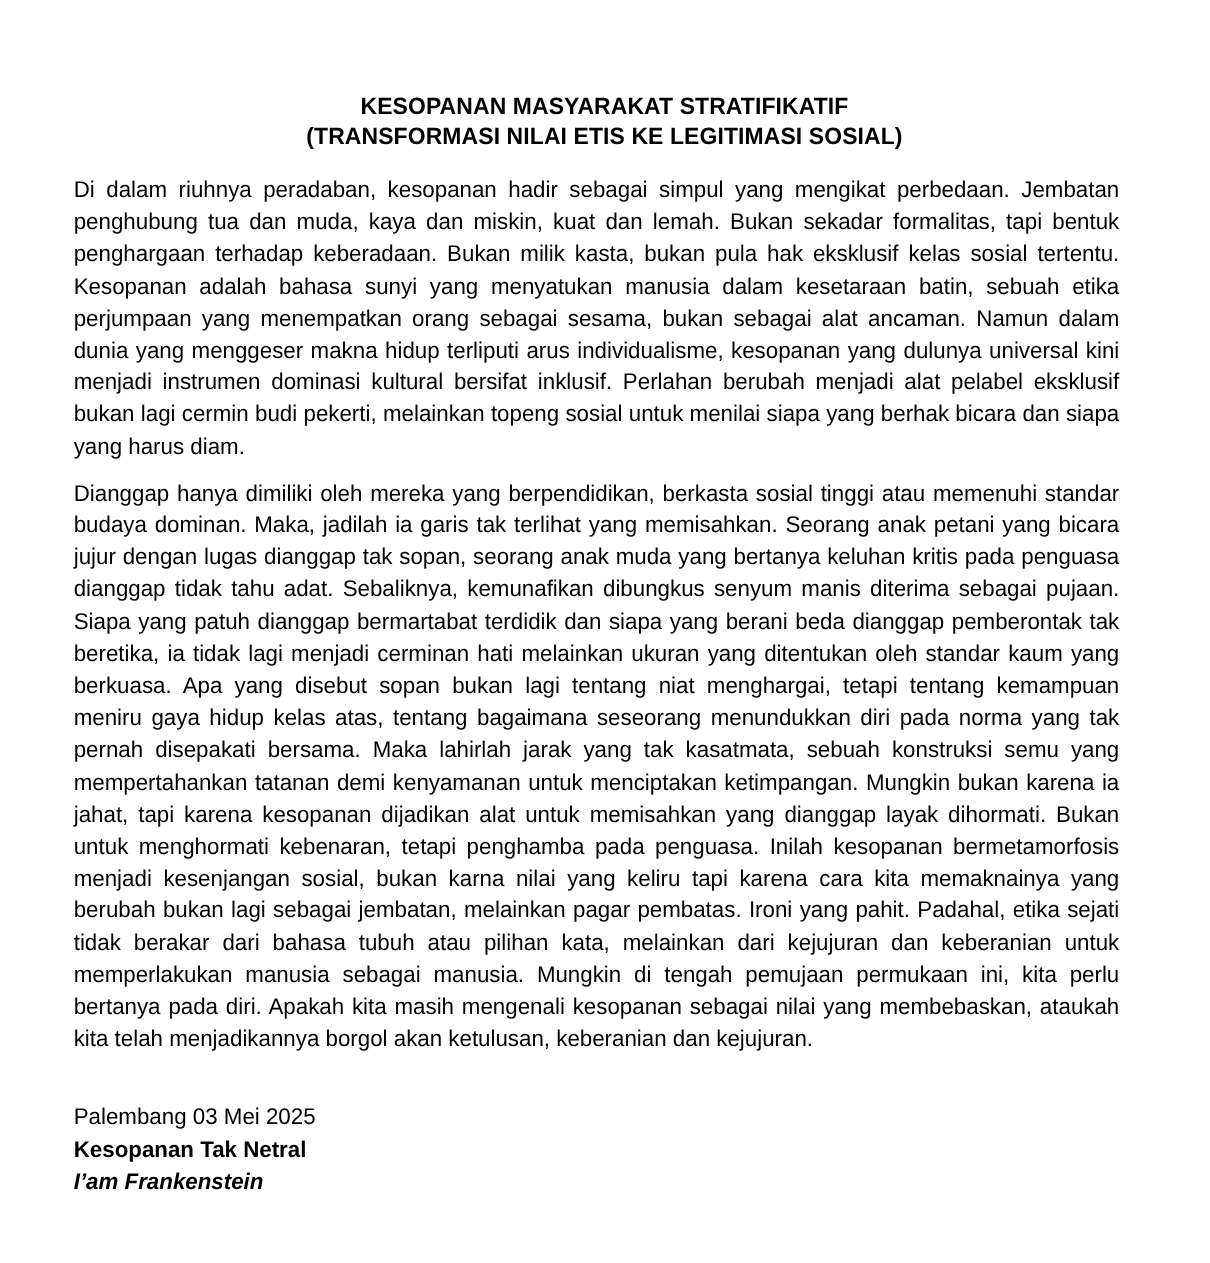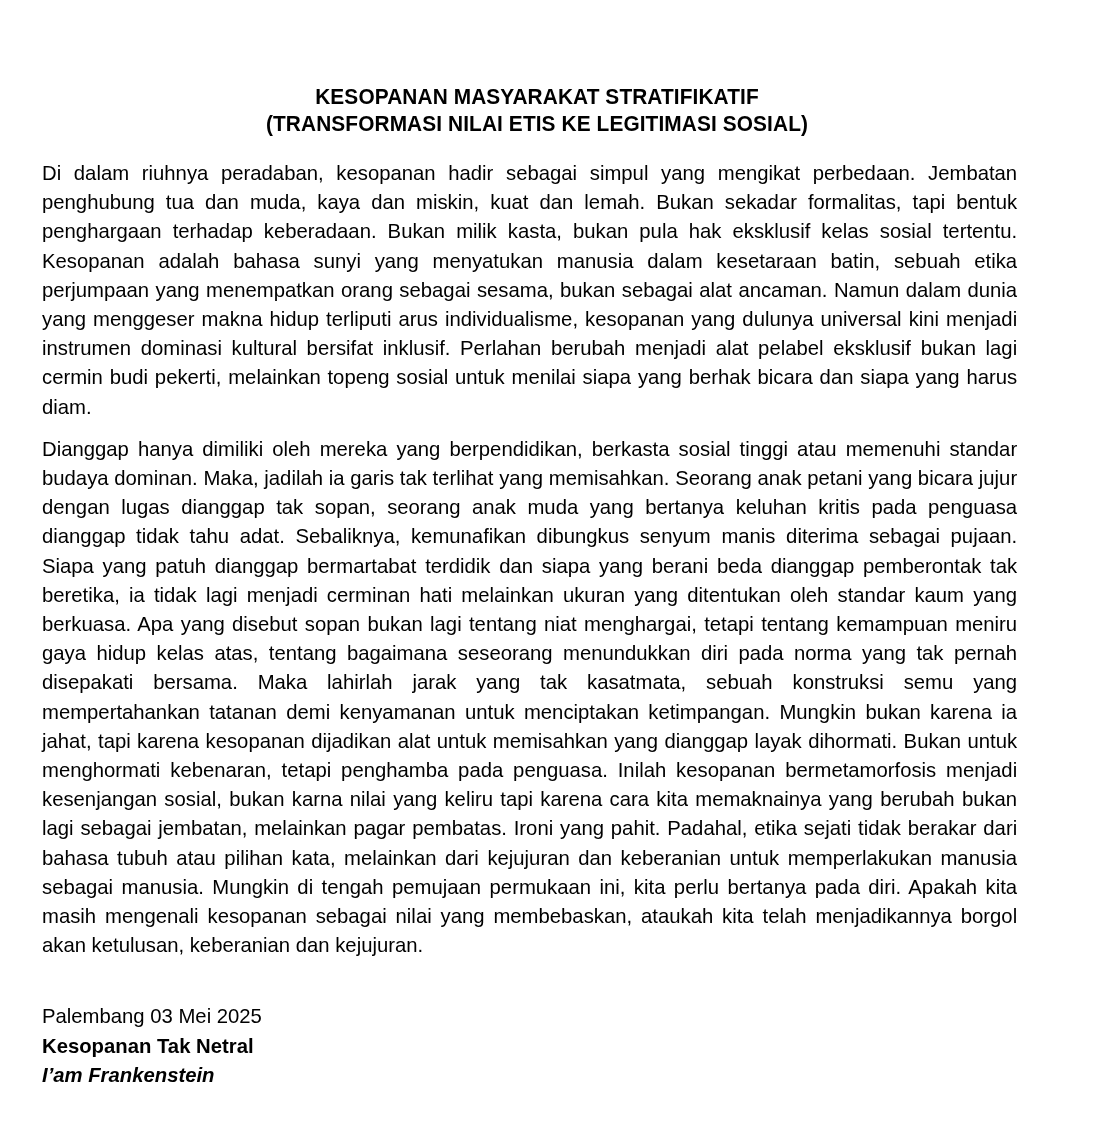--- a/index.html
+++ b/index.html
@@ -11,21 +11,21 @@
     width: 1100px;
     height: 1148px;
     font-family: "Liberation Sans", "DejaVu Sans", sans-serif;
     color: #000000;
     -webkit-font-smoothing: antialiased;
   }
   .page {
     width: 1100px;
     height: 1148px;
     box-sizing: border-box;
-    padding: 84px 68px 0 42px;
+    padding: 84px 68px 0 67px;
     background: #ffffff;
   }
   .doc-title {
     text-align: center;
     font-weight: bold;
     font-size: 21.5px;
     line-height: 27px;
     letter-spacing: 0.1px;
     margin: 0 0 20px 0;
     transform: scaleX(0.97);

